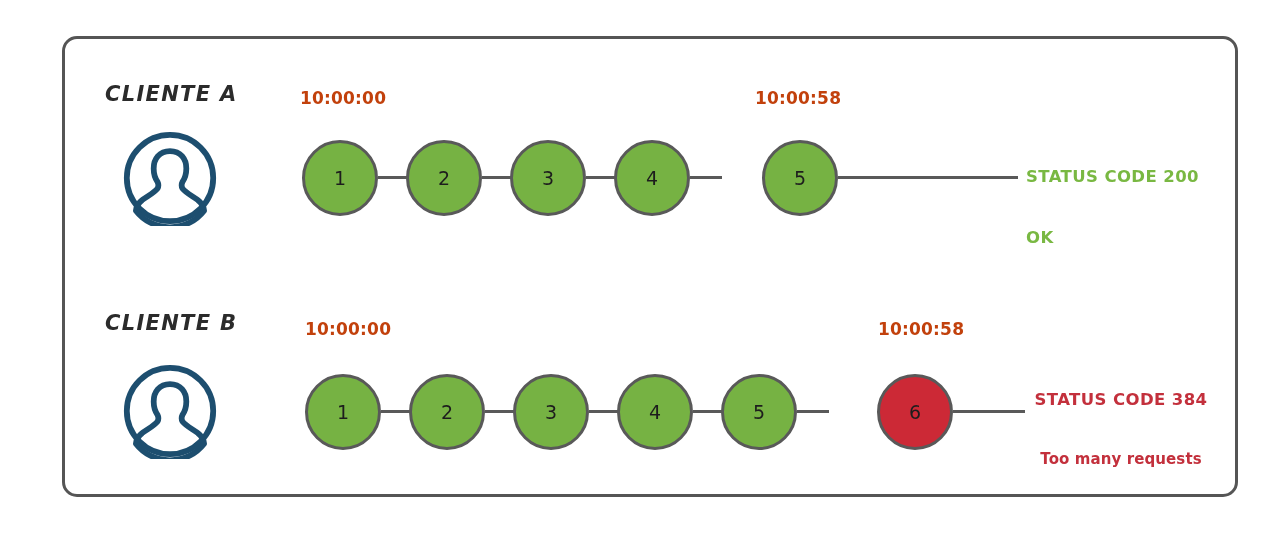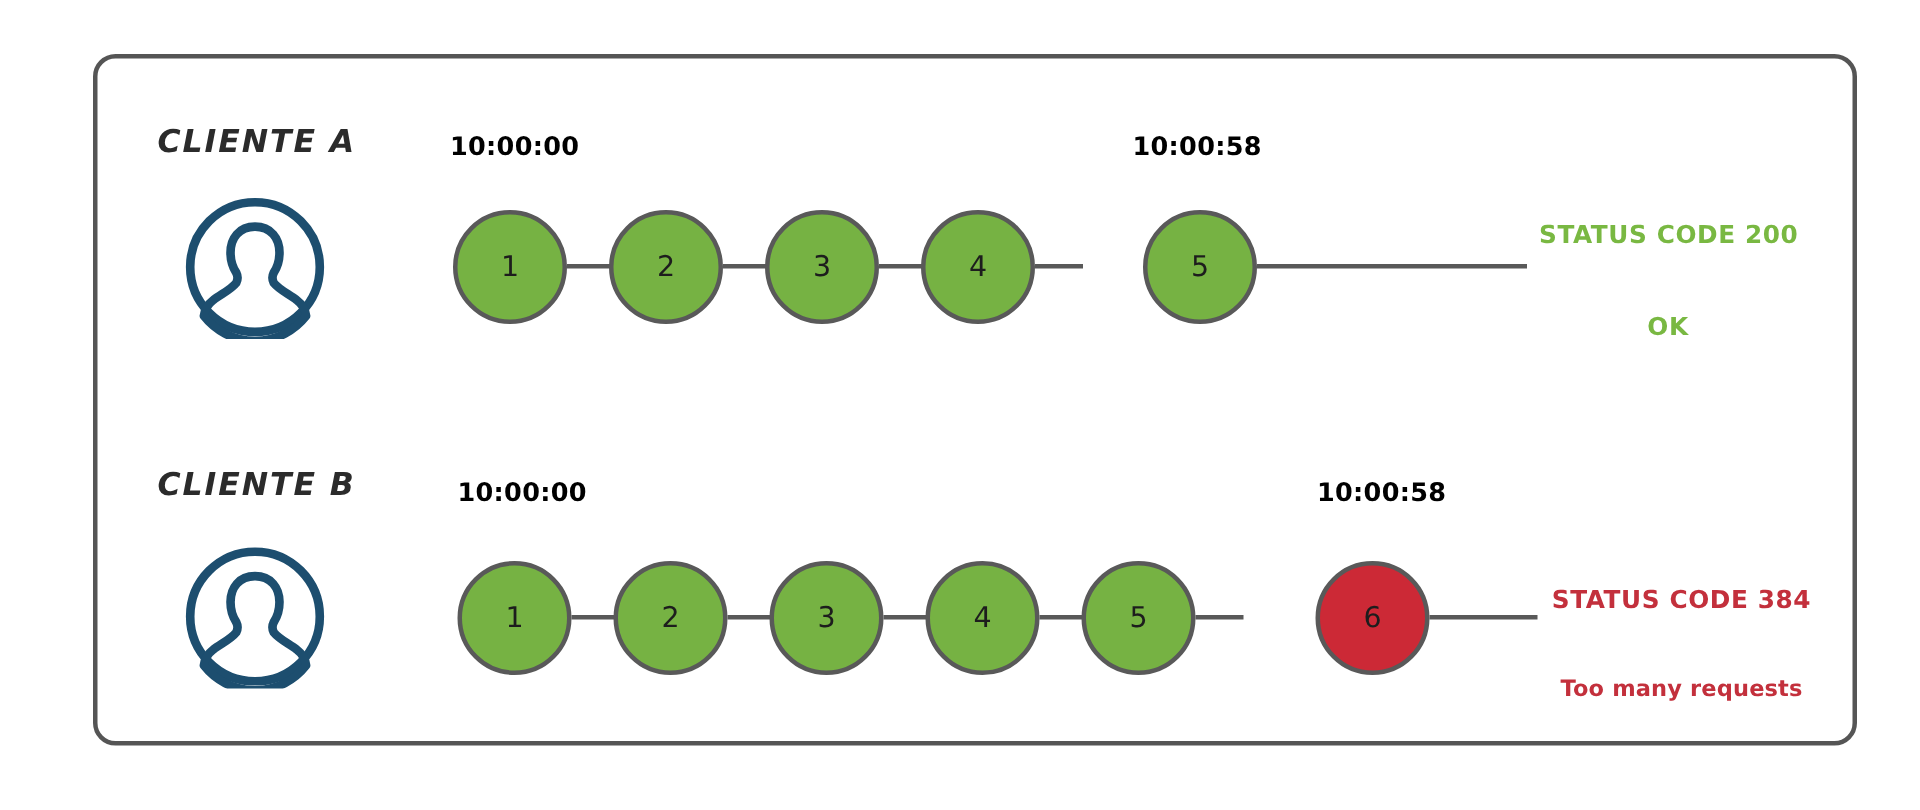--- a/index.html
+++ b/index.html
@@ -51,21 +51,21 @@
   .avatar {
     position: absolute;
     width: 96px;
     height: 96px;
   }
   .timestamp {
     position: absolute;
     font-family: "DejaVu Sans", sans-serif;
     font-size: 17px;
     font-weight: bold;
-    color: #000000;
+    color: #c2410c;
     white-space: nowrap;
     letter-spacing: 0.2px;
   }
   
   .node {
     position: absolute;
     width: 76px;
     height: 76px;
     border-radius: 50%;
     box-sizing: border-box;
@@ -140,21 +140,21 @@
     <div class="connector" style="left:690px; top:176px; width:32px;"></div>
 
     <div class="connector" style="left:838px; top:176px; width:180px;"></div>
 
     <div class="node ok" style="left:302px; top:140px;">1</div>
     <div class="node ok" style="left:406px; top:140px;">2</div>
     <div class="node ok" style="left:510px; top:140px;">3</div>
     <div class="node ok" style="left:614px; top:140px;">4</div>
     <div class="node ok" style="left:762px; top:140px;">5</div>
 
-    <div class="status ok" style="left:1026px; top:146px; width:172px; text-align:center;">
+    <div class="status ok" style="left:1026px; top:166px; width:172px; text-align:left;">
       <span class="line1">STATUS CODE 200</span>
       <span class="line2">OK</span>
     </div>
   </div>
 
   <div class="row" style="top:233px;">
 
     <div class="client-label" style="left:105px; top:78px;">CLIENTE B</div>
 
     <div class="avatar" style="left:122px; top:130px;">

